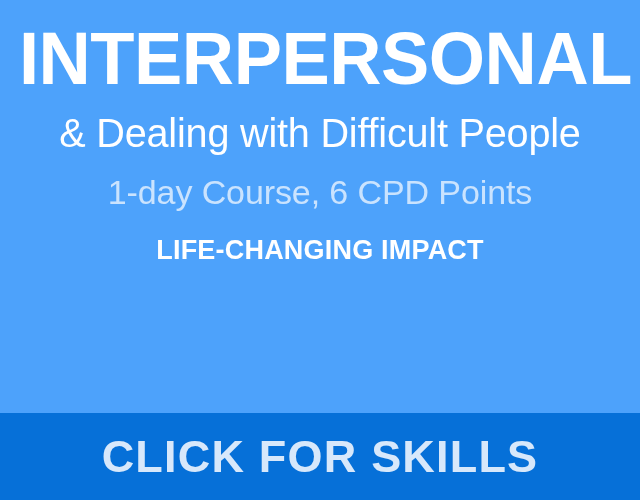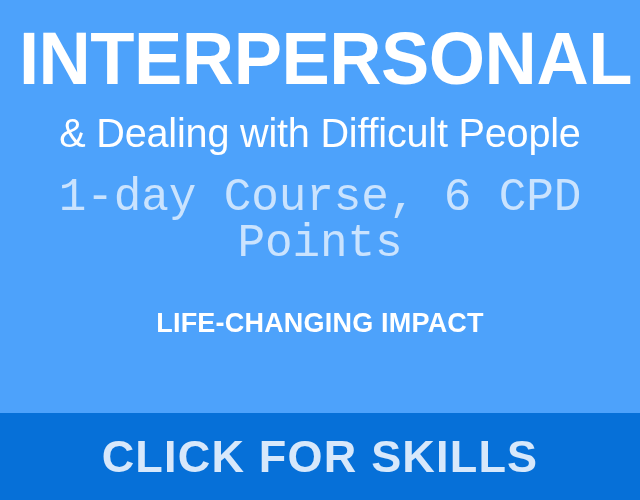--- a/index.html
+++ b/index.html
@@ -56,37 +56,36 @@
     line-height: 1.0;
     text-align: center;
     margin: 17px 0 0 0;
     width: 100%;
     letter-spacing: -0.2px;
     transform: scaleX(0.99);
   }
   .detail-line {
     color: rgba(255,255,255,0.70);
     font-weight: 300;
-    font-size: 46px;
+    font-size: 34px;
     line-height: 1.0;
     text-align: center;
     width: 100%;
     letter-spacing: -0.1px;
-    font-family: Liberation Mono, monospace;
   }
   .detail-line.first { margin-top: 22px; }
   .detail-line.second { margin-top: 24px; }
   .impact {
     color: #ffffff;
     font-weight: 600;
     font-size: 27px;
     letter-spacing: 0.2px;
     text-align: center;
     width: 100%;
-    margin-top: 41px;
+    margin-top: 26px;
   }
   .cta-bar {
     flex: 0 0 87px;
     height: 87px;
     background: #0670d8;
     display: flex;
     align-items: center;
     justify-content: center;
     cursor: pointer;
   }

